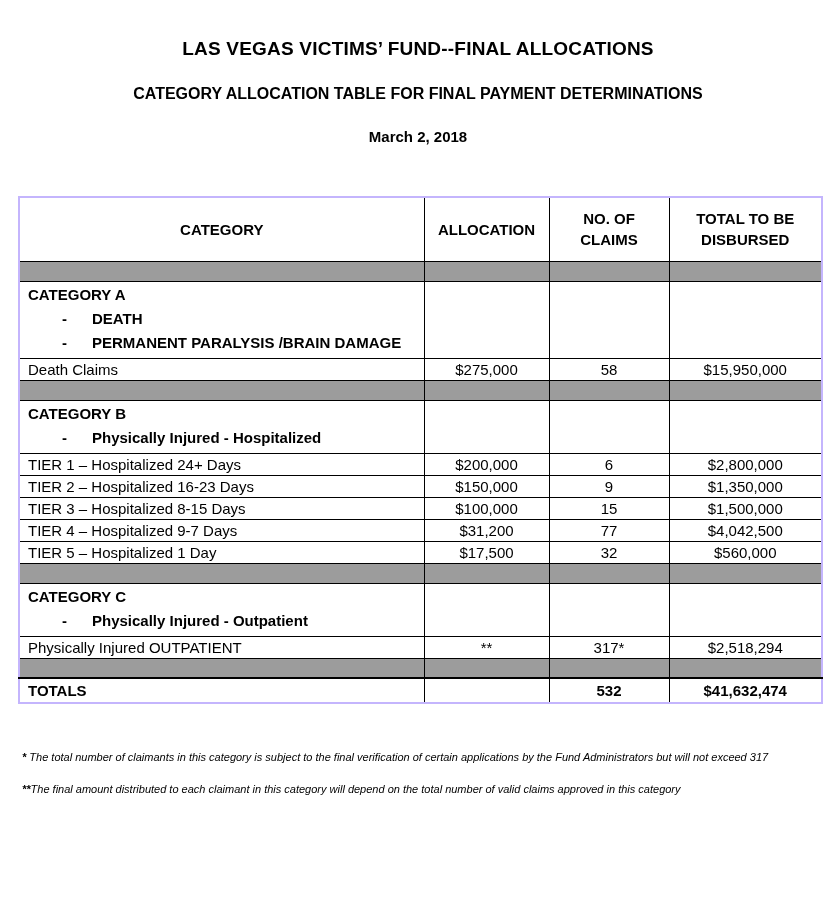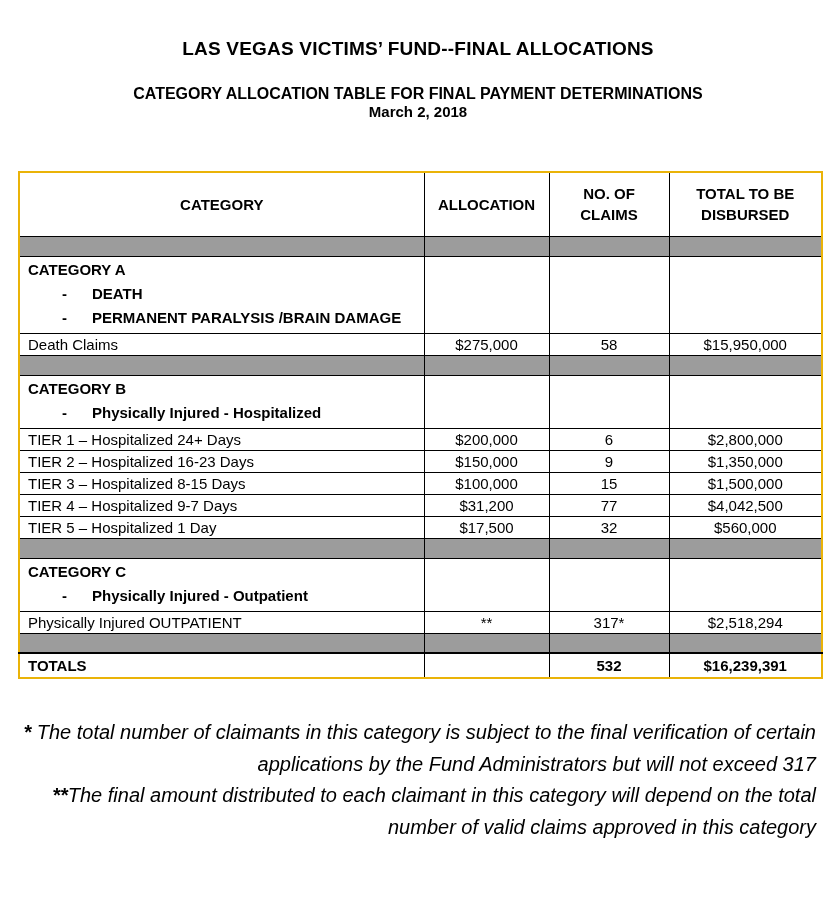--- a/index.html
+++ b/index.html
@@ -19,29 +19,30 @@
     font-size: 19px;
     font-weight: bold;
     letter-spacing: 0.2px;
   }
   .doc-subtitle {
     margin-top: 25px;
     font-size: 16px;
     font-weight: bold;
   }
   .doc-date {
+    margin-top: 25px;
     font-size: 15px;
     font-weight: bold;
   }
   table.alloc {
     margin: 51px 0 0 18px;
     width: 803px;
     border-collapse: collapse;
     table-layout: fixed;
-    border: 2px solid #eab308;
+    border: 2px solid #c4b5fd;
     padding-left: 32px;
   }
   table.alloc th, table.alloc td {
     border: 1px solid #000000;
     font-size: 15px;
     vertical-align: middle;
   }
   table.alloc th {
     height: 64px;
     font-weight: bold;
@@ -65,23 +66,22 @@
   tr.row-data td { height: 22px; padding: 1px 8px; }
   tr.row-data td.cell-num, tr.row-totals td.cell-num { text-align: center; padding: 1px 2px; }
   tr.row-totals td {
     border-top: 2px solid #000000;
     height: 25px;
     font-weight: bold;
     padding: 1px 8px;
   }
   .footnotes {
     margin: 38px 20px 0 22px;
-    font-size: 20px;
+    font-size: 11px;
     line-height: 31.5px;
-    text-align: right;
   }
   .footnote { font-style: italic; }
   .footnote .fn-marker { font-weight: bold; }
 </style>
 </head>
 <body>
 
 <div class="page">
 
   <div class="doc-header">
@@ -211,21 +211,21 @@
         <tr class="row-separator">
           <td></td>
           <td></td>
           <td></td>
           <td></td>
         </tr>
         <tr class="row-totals">
           <td class="cell-category">TOTALS</td>
           <td class="cell-num"></td>
           <td class="cell-num">532</td>
-          <td class="cell-num">$16,239,391</td>
+          <td class="cell-num">$41,632,474</td>
         </tr>
       </tbody>
   </table>
 
   <div class="footnotes">
     <p class="footnote"><span class="fn-marker">*</span><span> The total number of claimants in this category is subject to the final verification of certain applications by the Fund Administrators but will not exceed 317</span></p>
     <p class="footnote"><span class="fn-marker">**</span><span>The final amount distributed to each claimant in this category will depend on the total number of valid claims approved in this category</span></p>
   </div>
 
 </div>

